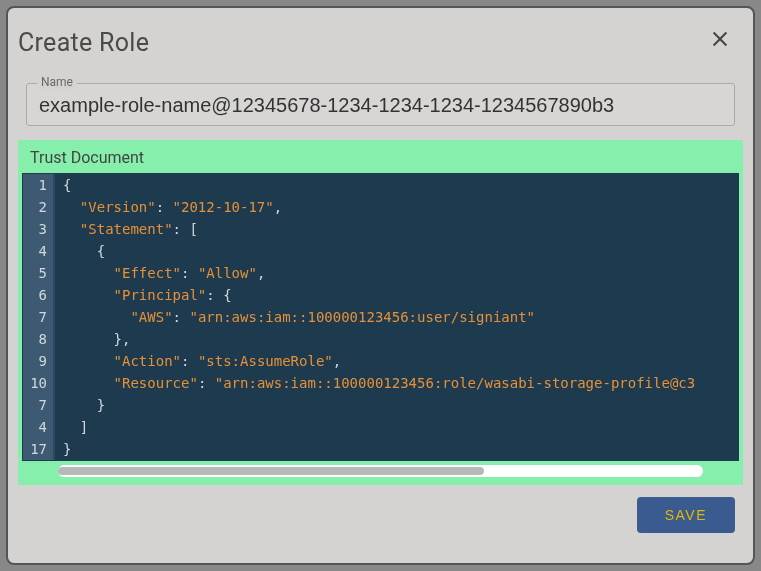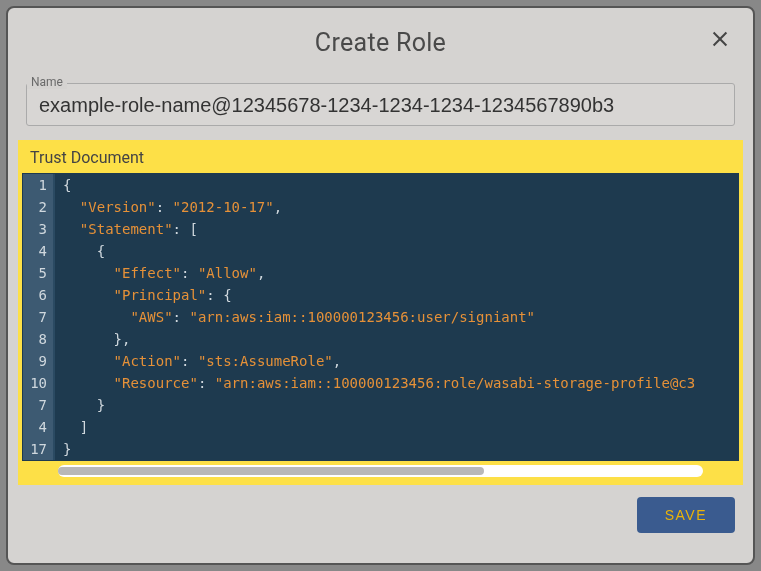--- a/index.html
+++ b/index.html
@@ -24,21 +24,20 @@
       left: 18px;
       right: 18px;
       top: 10px;
       bottom: 10px;
       display: flex;
       flex-direction: column;
     }
     .header {
       display: flex;
       align-items: center;
-      justify-content: center;
       position: relative;
       padding: 18px 0 16px;
     }
     .title {
       font-size: 25px;
       font-weight: 400;
       color: #4a4a4a;
       letter-spacing: 0.3px;
     }
     .close-icon {
@@ -55,36 +54,36 @@
       margin: 10px 8px 14px;
       position: relative;
       border: 1px solid #aaa;
       border-radius: 3px;
       background: #d8d6d4;
       padding: 10px 12px 8px;
     }
     .field-label {
       position: absolute;
       top: -9px;
-      left: 0;
+      left: 10px;
       background: #d5d3d1;
       padding: 0 4px;
       font-size: 12px;
       color: #6a6a6a;
     }
     .field-input {
       width: 100%;
       border: none;
       background: transparent;
       font-size: 20px;
       color: #333;
       outline: none;
     }
     .editor-block {
-      background: #fde047;
+      background: #86efac;
       padding: 4px 4px 8px 4px;
       margin: 0 0 0 0;
     }
     .editor-heading {
       font-size: 16px;
       color: #444;
       padding: 4px 8px 6px;
       font-weight: 400;
     }
     .code-area {

